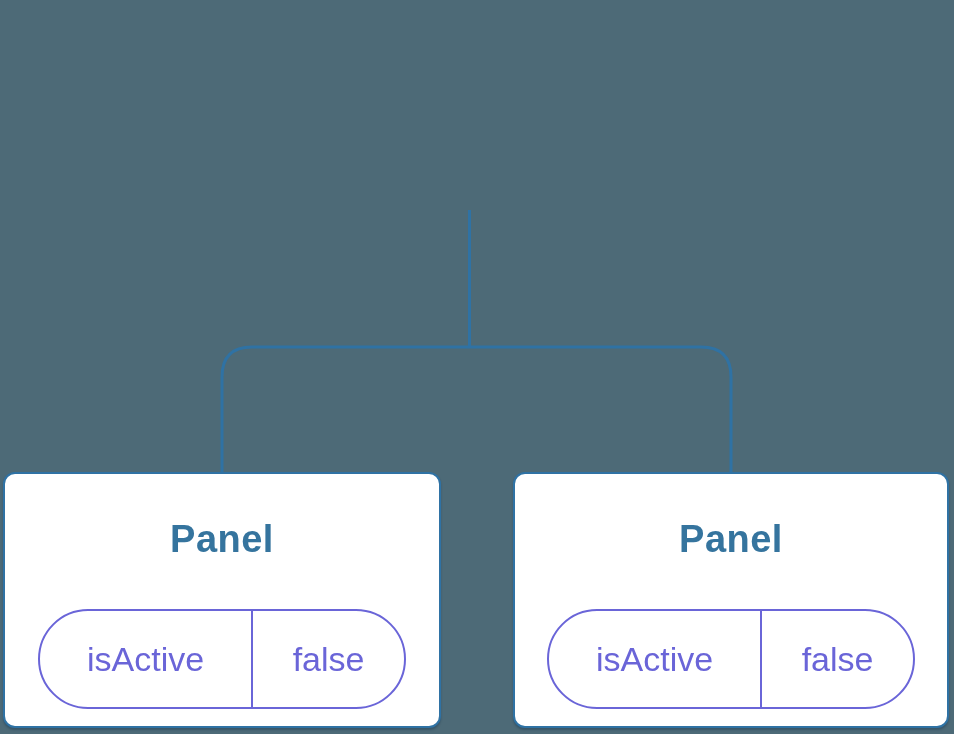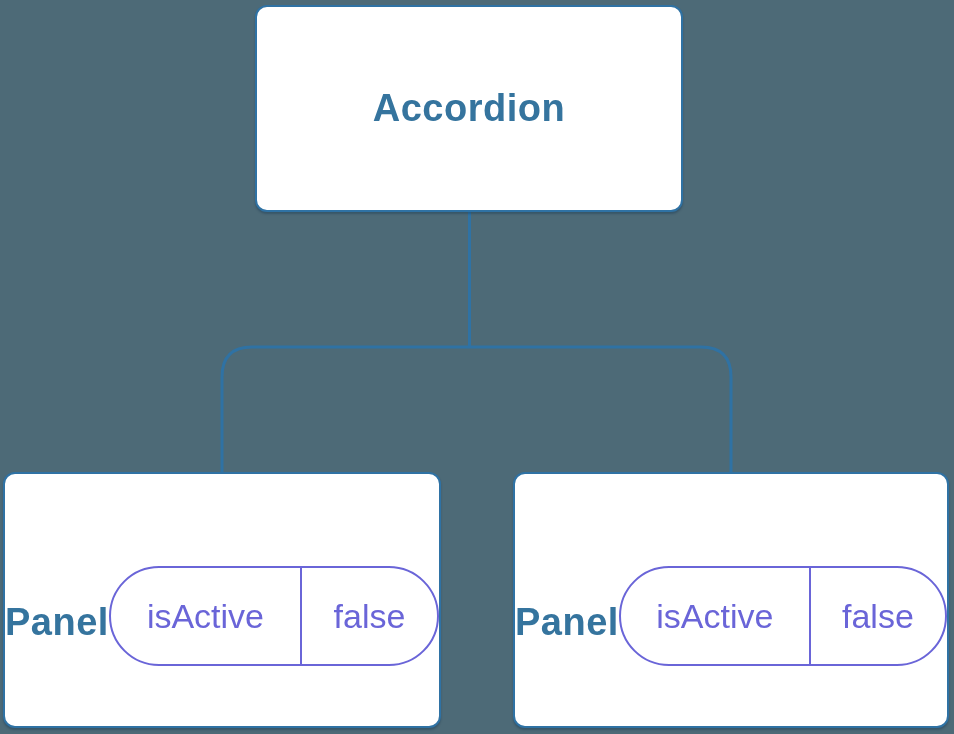--- a/index.html
+++ b/index.html
@@ -50,30 +50,30 @@
   .node-title {
     color: var(--c-title);
     font-size: 38px;
     font-weight: 600;
     letter-spacing: 0.5px;
   }
   .panel-box {
     width: 438px; height: 256px;
     top: 472px;
     display: flex;
-    flex-direction: row;
+    flex-direction: column;
     align-items: center;
   }
   .panel-left  { left: 3px; }
   .panel-right { left: 513px; width: 436px; }
   .panel-box .node-title {
     margin-top: 44px;
   }
   .state-pill {
-    margin-top: 32px;
+    margin-top: 48px;
     width: 368px;
     height: 100px;
     border: 2.5px solid var(--c-pill);
     border-radius: 52px;
     display: flex;
     align-items: stretch;
     overflow: hidden;
     background: var(--c-fill);
   }
   .state-cell {
@@ -94,23 +94,20 @@
 </head>
 <body>
 
 <div class="stage">
 
   <svg class="connector-svg" viewBox="0 0 954 734" xmlns="http://www.w3.org/2000/svg">
     <path class="connector-path" d="M469.5 210 L469.5 347"></path>
     <path class="connector-path" d="M222 474 L222 377 Q222 347 252 347 L701 347 Q731 347 731 377 L731 474"></path>
   </svg>
 
-  <div class="node-box root-box">
-    <span class="node-title">Accordion</span>
-  </div>
 
   <div class="node-box panel-box panel-left">
     <span class="node-title">Panel</span>
     <div class="state-pill">
       <span class="state-cell state-name">isActive</span>
       <span class="state-cell state-value">false</span>
     </div>
   </div>
 
   <div class="node-box panel-box panel-right">

